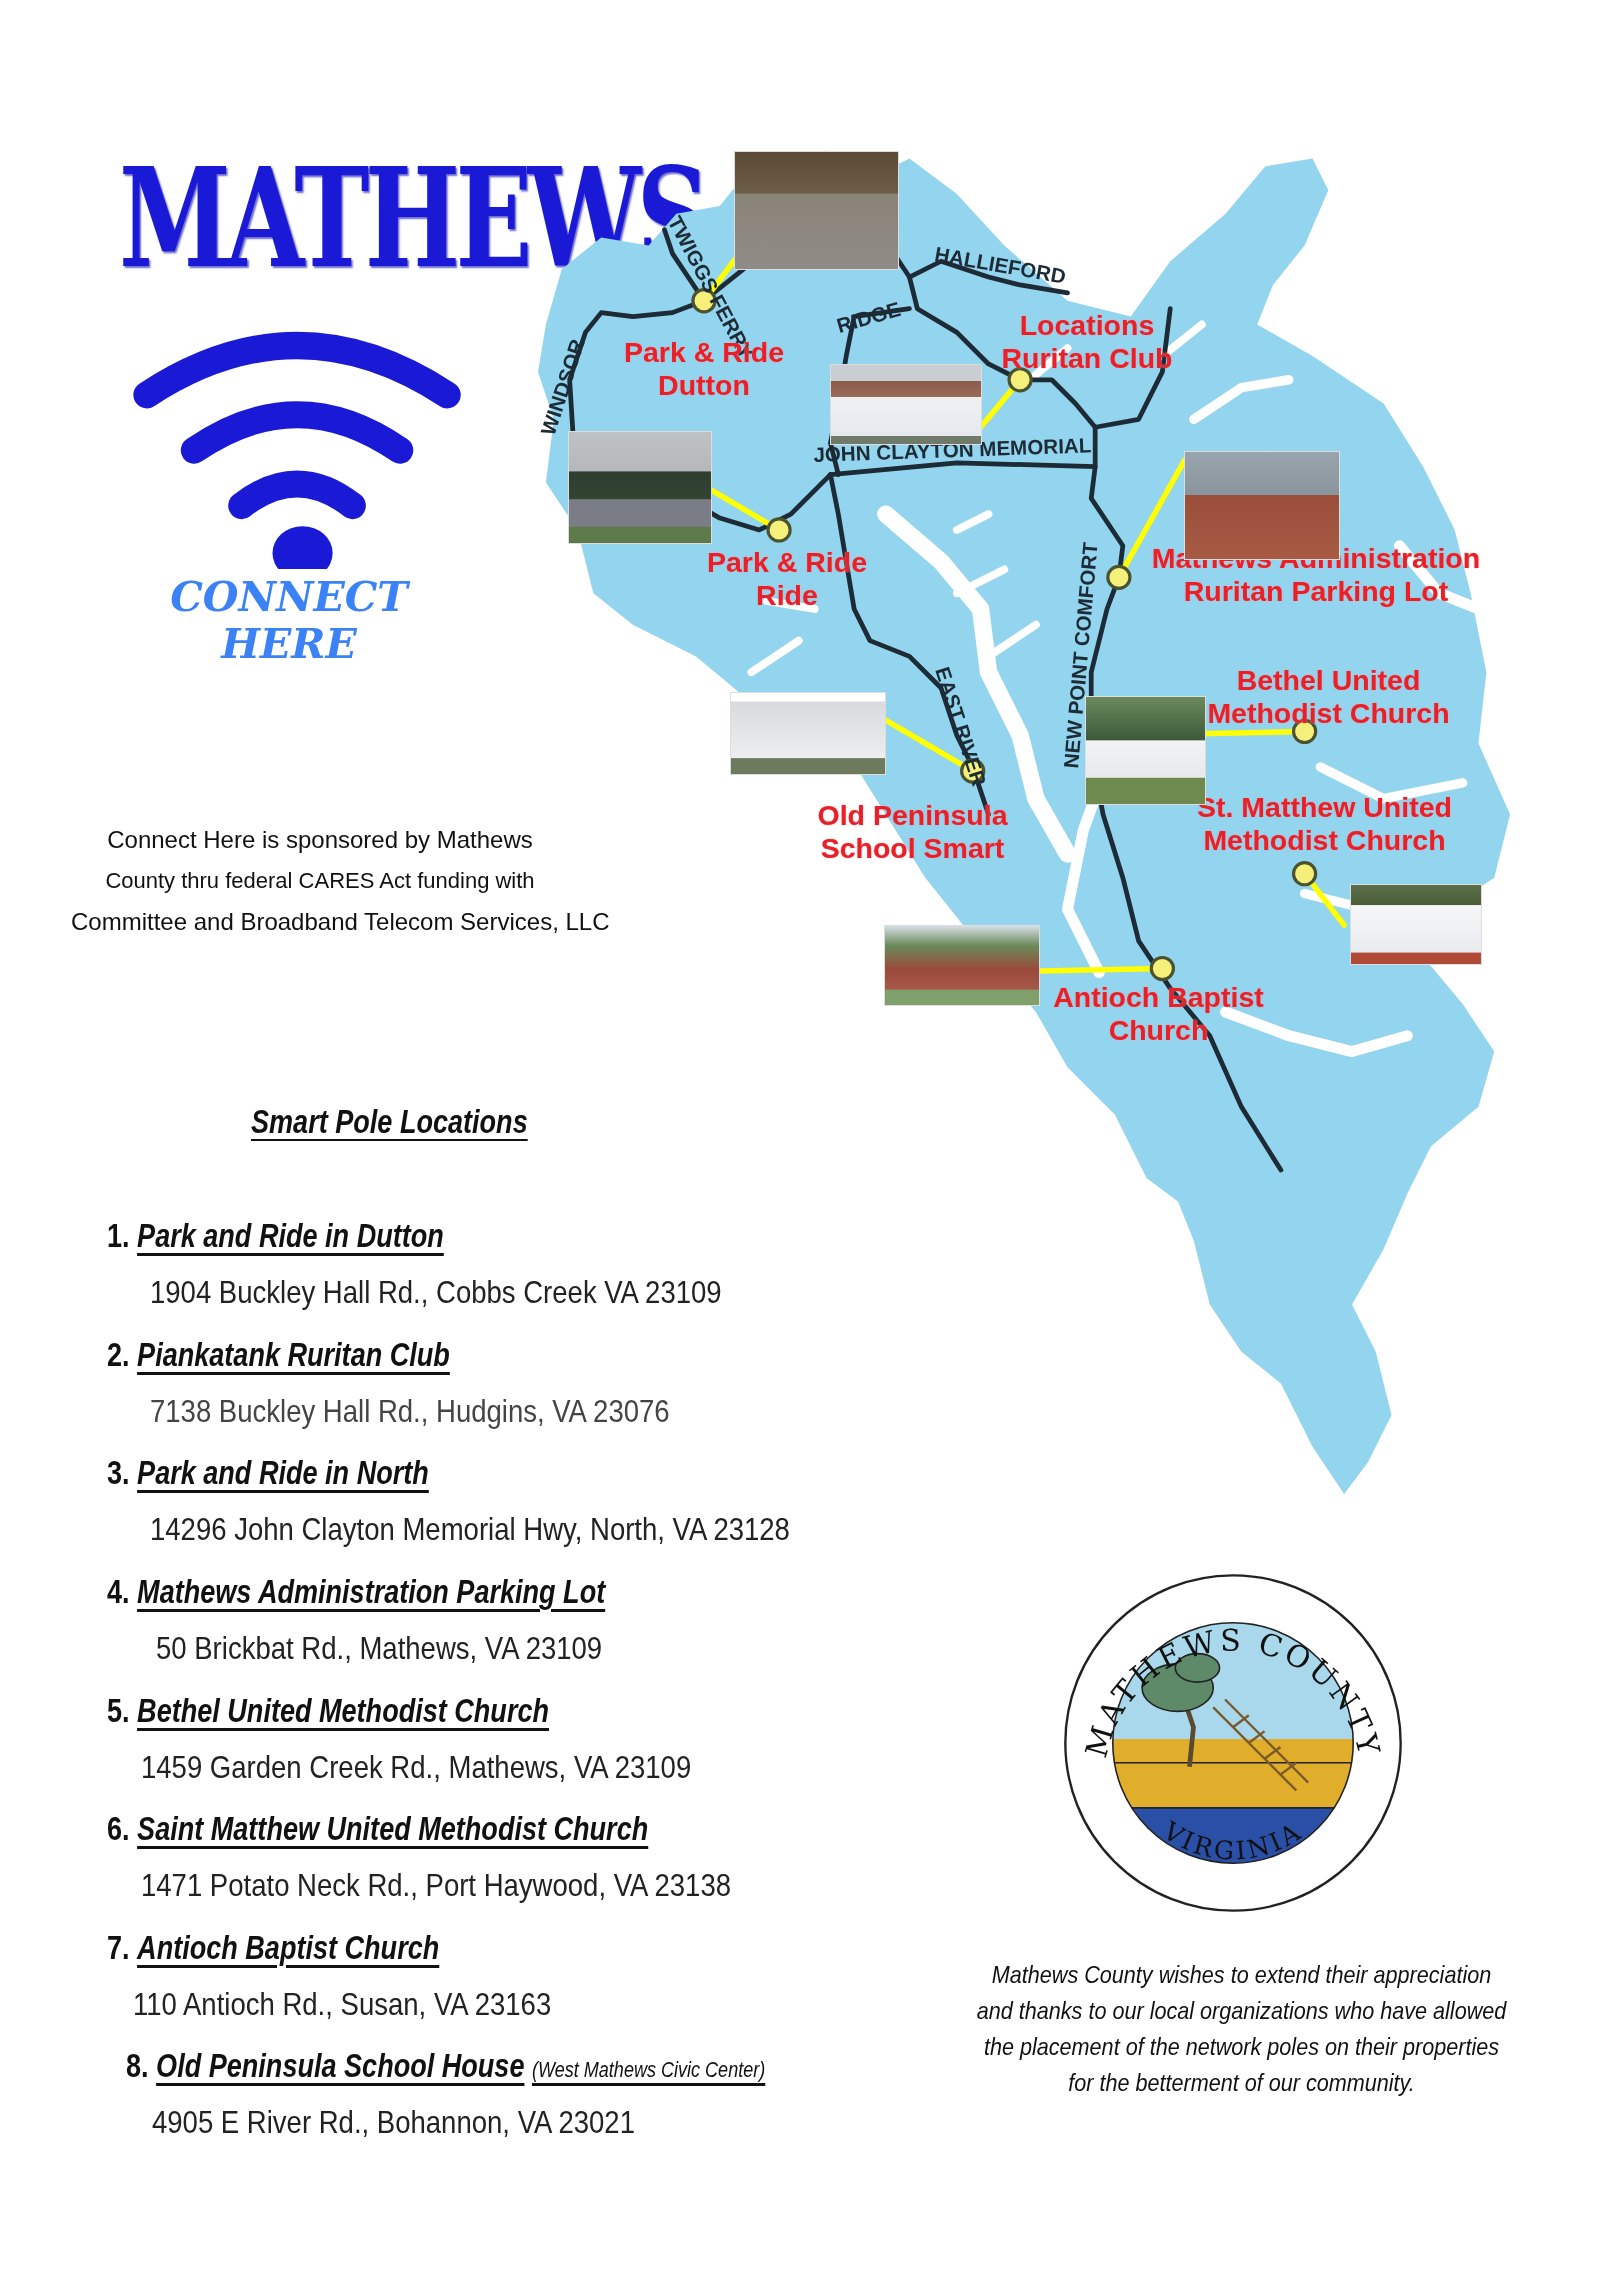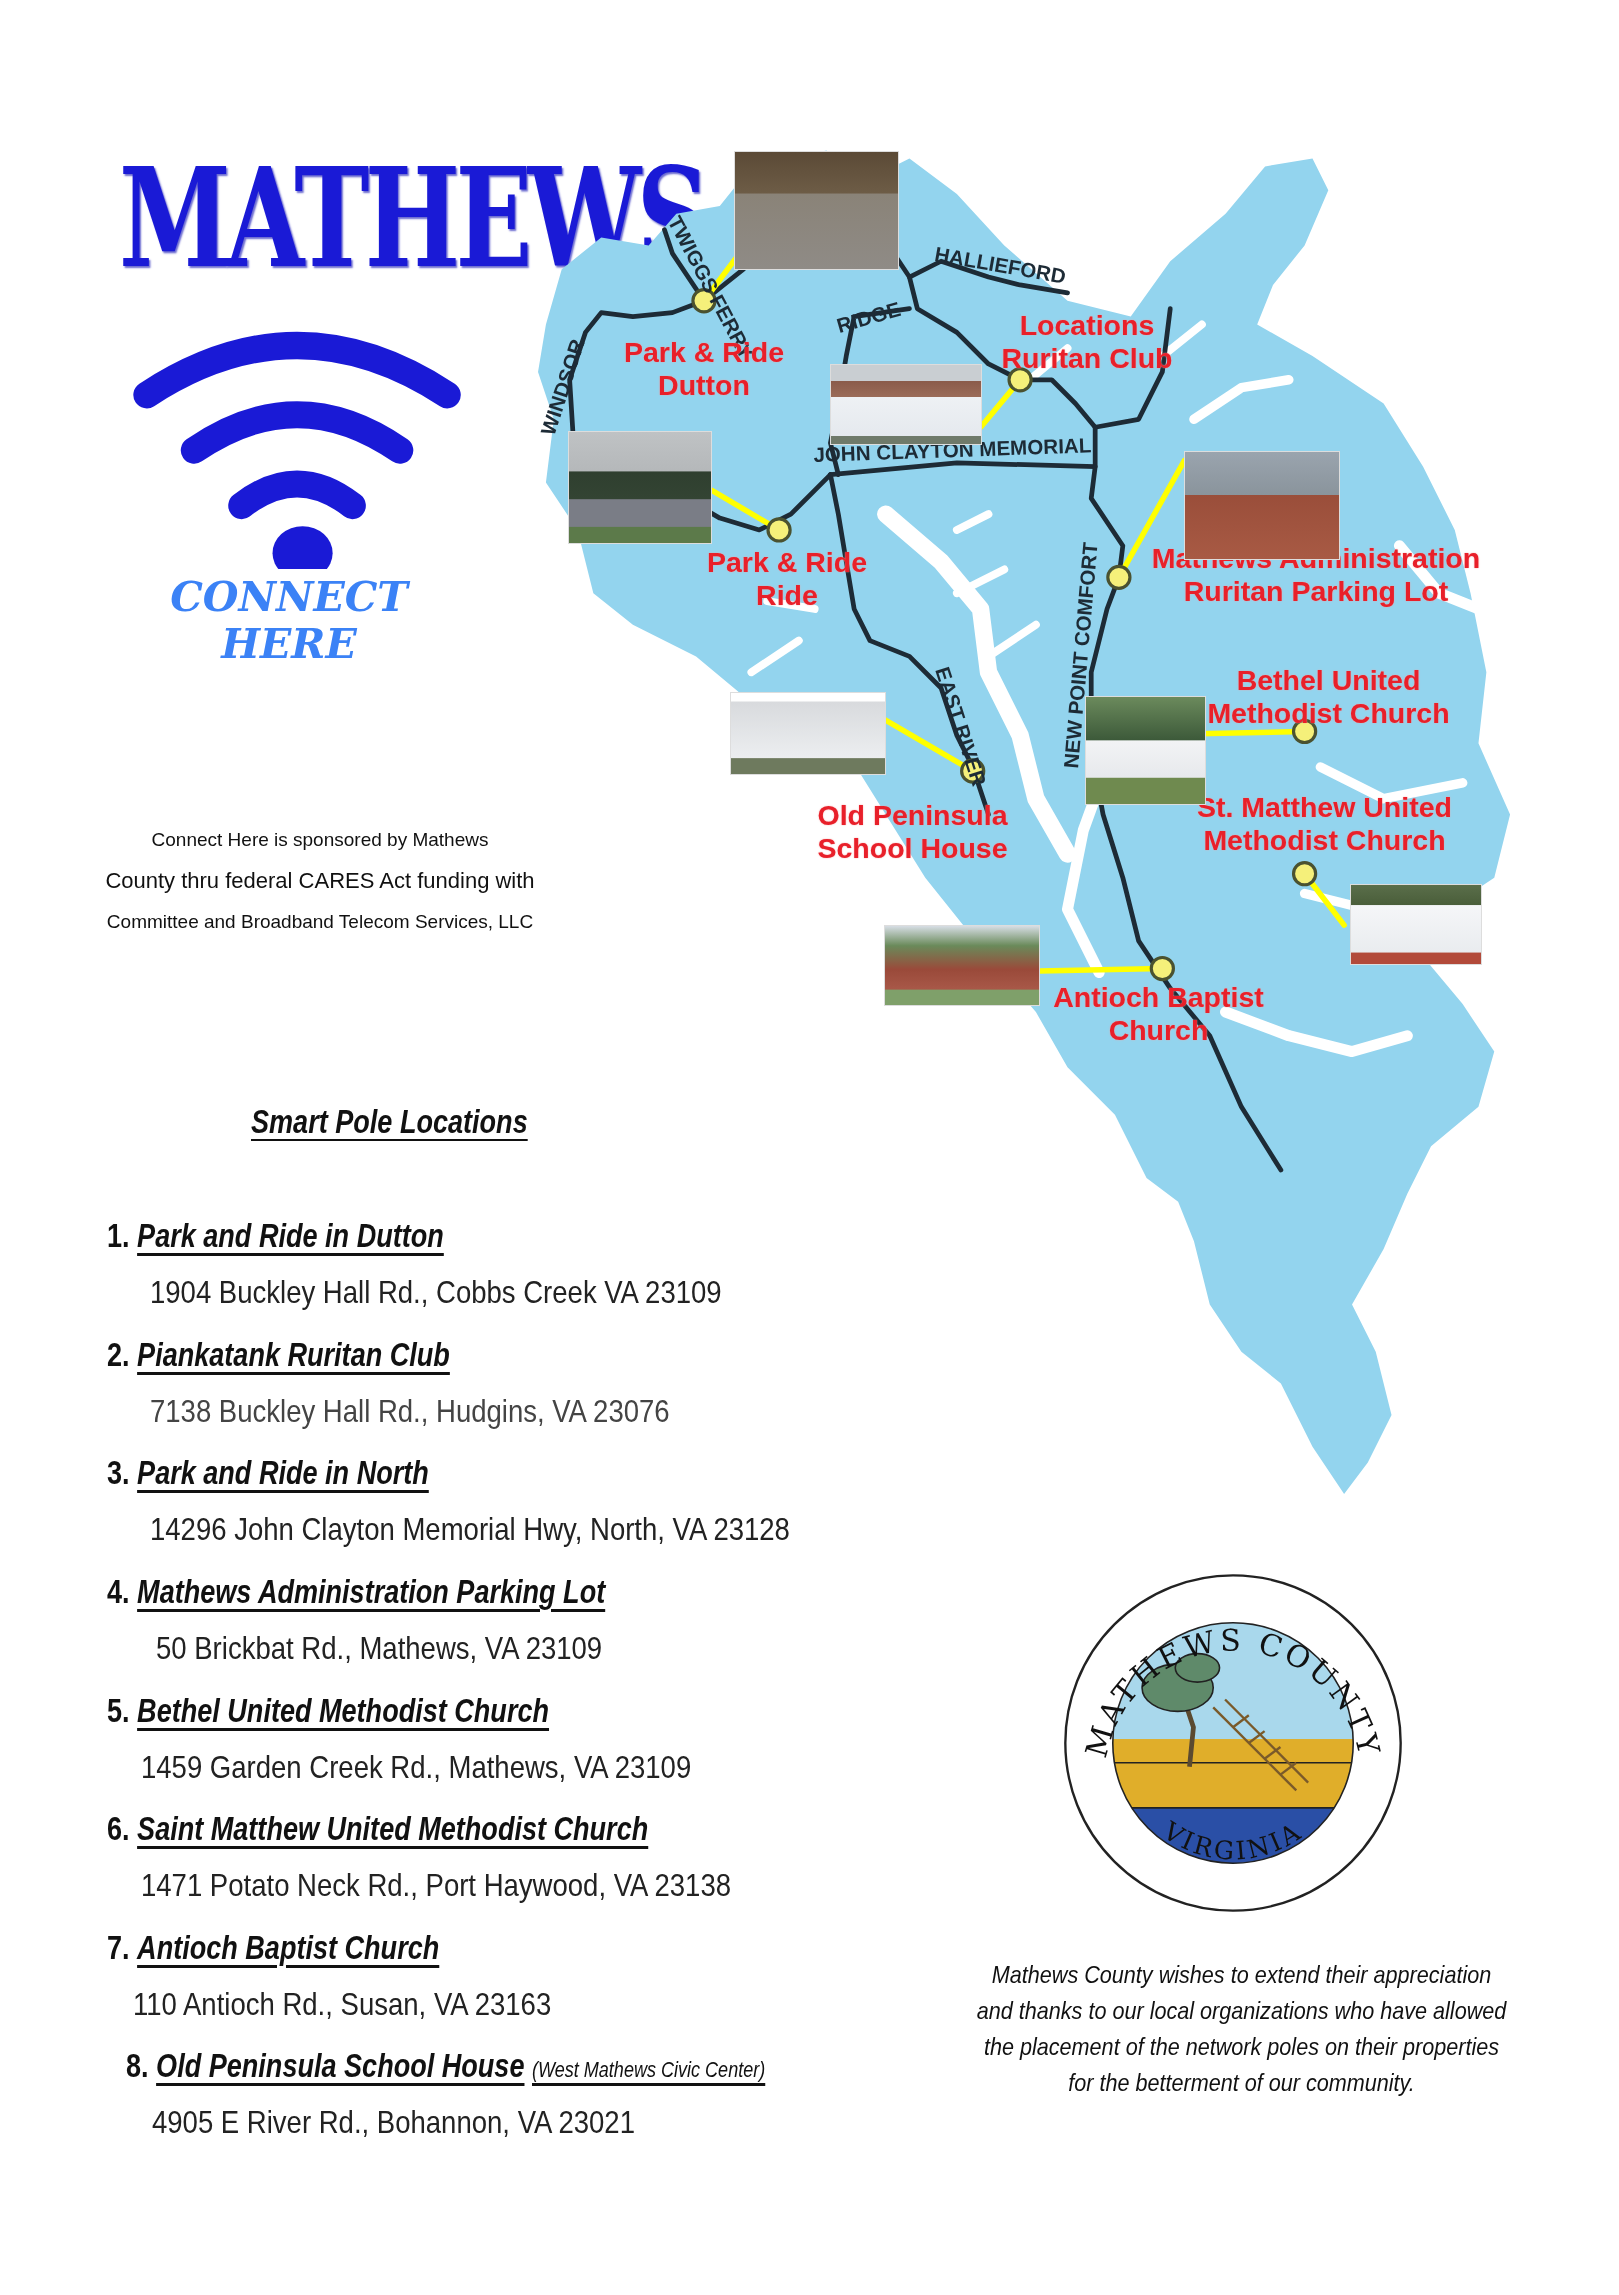--- a/index.html
+++ b/index.html
@@ -9,21 +9,21 @@
   .logo { position: absolute; left: 119px; top: 150px; width: 364px; height: 553px; }
   .logo-title { position: absolute; left: 0; top: 0; width: 364px; text-align: center; font-family: "DejaVu Serif", serif; font-weight: bold; font-size: 101px; color: #1a1ad6; letter-spacing: -4.7px; transform: scaleY(1.35); transform-origin: top center; line-height: 1; text-shadow: 1.6px 1.6px 1.6px #6b6bd0; }
   .wifi-svg { position: absolute; left: 8px; top: 150px; }
   .connect { position: absolute; left: 0; width: 340px; text-align: center; font-family: "DejaVu Serif", serif; font-weight: bold; font-style: italic; color: #3b82f6; font-size: 41px; line-height: 1; }
   .connect.l1 { top: 427px; }
   .connect.l2 { top: 474px; }
 
   
   .sponsor { position: absolute; left: 71px; top: 819px; width: 498px; text-align: center; font-family: "Liberation Sans", sans-serif; color: #111; }
   .sponsor div { font-size: 22px; line-height: 41px; white-space: nowrap; }
-  .sponsor div.small { font-size: 19px; }
+  .sponsor div.small { font-size: 24px; }
 
   
   .map { position: absolute; left: 514px; top: 119px; width: 1028px; height: 1383px; }
   .map svg { position: absolute; left: 0; top: 0; }
   .map-label { position: absolute; color: #e8202a; font-weight: bold; font-family: "Liberation Sans", sans-serif; font-size: 28.5px; line-height: 33px; text-align: center; white-space: nowrap; text-shadow: 0 0 1.6px #f5a0a0; }
   .road-label { position: absolute; color: #1d2b36; font-weight: bold; font-family: "Liberation Sans", sans-serif; font-size: 20.6px; white-space: nowrap; transform-origin: left top; }
   .photo { position: absolute; border: 0.8px solid #ddd; overflow: hidden; }
 
   
   .list-heading { position: absolute; left: 251px; top: 1103px; font-family: "Liberation Sans", sans-serif; font-style: italic; font-weight: bold; font-size: 33px; color: #111; text-decoration: underline; text-decoration-thickness: 2.4px; text-underline-offset: 6.3px; transform: scaleX(0.82); transform-origin: left; }
@@ -158,21 +158,21 @@
   <div class="map-label" style="left:676px;top:672px;width:269px;">
     <div>St. Matthew United</div>
     <div>Methodist Church</div>
   </div>
   <div class="map-label" style="left:530px;top:862px;width:229px;">
     <div>Antioch Baptist</div>
     <div>Church</div>
   </div>
   <div class="map-label" style="left:292px;top:680px;width:213px;">
     <div>Old Peninsula</div>
-    <div>School House</div>
+    <div>School Smart</div>
   </div>
 
   <div class="photo" style="left:220px;top:32px;width:163px;height:117px;background:linear-gradient(180deg,#5b4a36 0%,#6d5c46 35%,#8a8378 36%,#8f8b86 100%);"></div>
   <div class="photo" style="left:316px;top:245px;width:150px;height:79px;background:linear-gradient(180deg,#c9ced2 0%,#c9ced2 20%,#8a5b4a 20%,#9a6b58 40%,#eef1f4 40%,#e5e9ee 90%,#6f7a6a 90%);"></div>
   <div class="photo" style="left:54px;top:312px;width:142px;height:111px;background:linear-gradient(180deg,#bfc2c4 0%,#b5b8ba 35%,#2f3f2f 36%,#334433 60%,#7a7d86 61%,#7a7d86 85%,#5c7a4a 86%);"></div>
   <div class="photo" style="left:670px;top:332px;width:154px;height:107px;background:linear-gradient(180deg,#9aa4ae 0%,#8a949c 40%,#9a4e3a 40%,#a85a44 100%);"></div>
   <div class="photo" style="left:571px;top:577px;width:119px;height:107px;background:linear-gradient(180deg,#6b8a5c 0%,#3d5a3a 40%,#f2f3f5 41%,#e7e9ec 75%,#6f8a4f 76%);"></div>
   <div class="photo" style="left:836px;top:765px;width:130px;height:79px;background:linear-gradient(180deg,#5a6e4a 0%,#4a5e3a 25%,#f5f6f8 26%,#e9ecef 85%,#b24a3a 86%);"></div>
   <div class="photo" style="left:370px;top:806px;width:154px;height:79px;background:linear-gradient(180deg,#d6dde4 0%,#6a8a5a 25%,#9a4a3a 55%,#a85848 80%,#7fa06a 81%);"></div>
   <div class="photo" style="left:216px;top:573px;width:154px;height:81px;background:linear-gradient(180deg,#ffffff 0%,#ffffff 10%,#d8dadd 11%,#eceef0 80%,#6e7a5e 81%);"></div>

